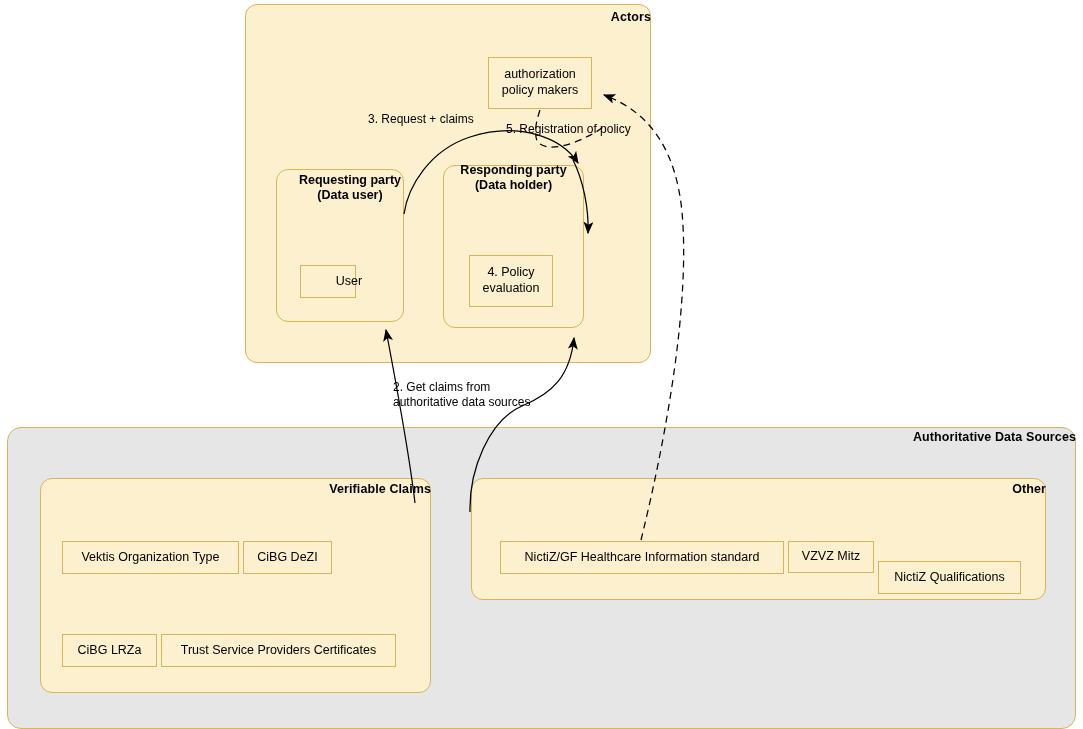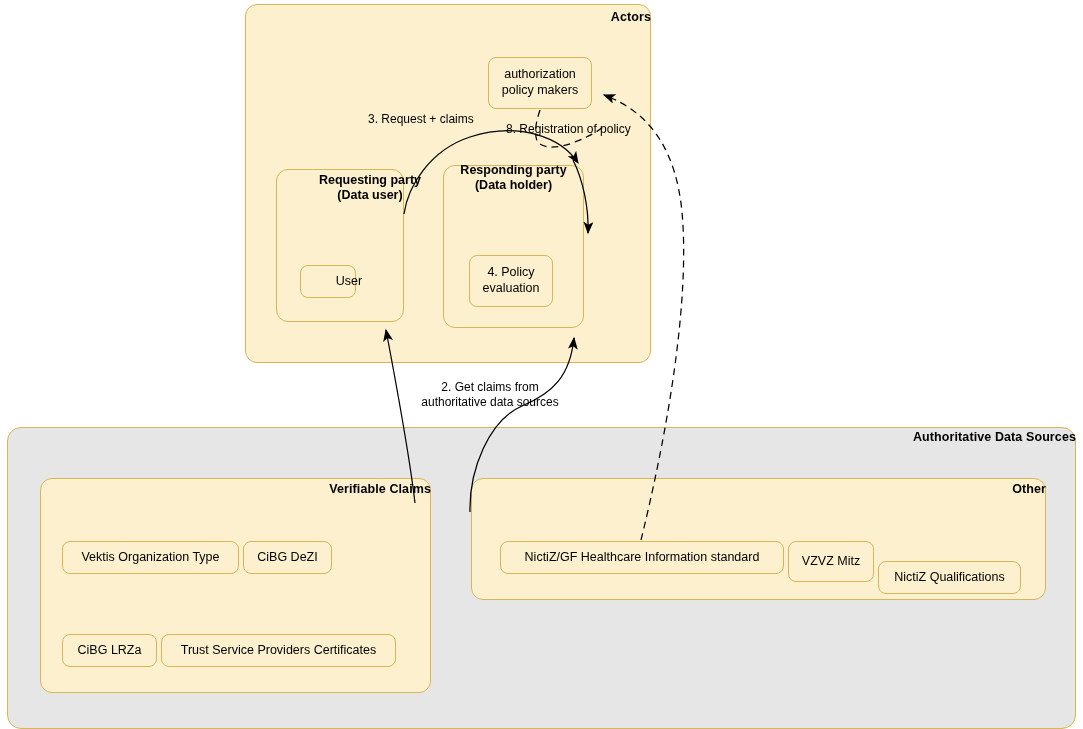--- a/index.html
+++ b/index.html
@@ -37,21 +37,21 @@
     font-weight: bold;
     font-size: 12.5px;
     color: #000000;
     letter-spacing: 0.1px;
   }
   .node {
     position: absolute;
     box-sizing: border-box;
     border: 1.1px solid #d6b656;
     background: #fdf0ce;
-    border-radius: 8px;
+    border-radius: 0;
     display: flex;
     align-items: center;
     justify-content: center;
     text-align: center;
     font-size: 12.5px;
     color: #000000;
     line-height: 1.25;
     padding: 2px 6px;
     white-space: nowrap;
   }
@@ -62,21 +62,21 @@
     font-weight: bold;
     font-size: 12.5px;
     line-height: 1.2;
     color: #000000;
   }
   .edge-label {
     position: absolute;
     font-size: 12px;
     color: #000000;
     line-height: 1.25;
-    text-align: center;
+    text-align: left;
     white-space: nowrap;
     background: transparent;
   }
   svg.overlay {
     position: absolute;
     left: 0;
     top: 0;
     width: 1083px;
     height: 729px;
     pointer-events: none;
@@ -133,21 +133,21 @@
     <div class="node" style="left:62px; top:634px; width:95px; height:33px;">
       <span>CiBG LRZa</span>
     </div>
     <div class="node" style="left:161px; top:634px; width:235px; height:33px;">
       <span>Trust Service Providers Certificates</span>
     </div>
 
     <div class="node" style="left:500px; top:541px; width:284px; height:33px;">
       <span>NictiZ/GF Healthcare Information standard</span>
     </div>
-    <div class="node" style="left:788px; top:541px; width:86px; height:41px;">
+    <div class="node" style="left:788px; top:541px; width:86px; height:32px;">
       <span>VZVZ Mitz</span>
     </div>
     <div class="node" style="left:878px; top:541px; width:143px; height:33px;margin-top:20px;">
       <span>NictiZ Qualifications</span>
     </div>
 
   </div>
 
   <svg class="overlay over" viewBox="0 0 1083 729" xmlns="http://www.w3.org/2000/svg">
     <defs>
@@ -175,33 +175,33 @@
   <div class="layer-text">
 
     <div class="grp-title" style="top:10px; left:245px; width:406px;">Actors</div>
 
     <div class="grp-title" style="top:430px; left:7px; width:1069px;">Authoritative Data Sources</div>
 
     <div class="grp-title" style="top:482px; left:40px; width:391px;">Verifiable Claims</div>
 
     <div class="grp-title" style="top:482px; left:471px; width:575px;">Other</div>
 
-    <div class="hdr-label" style="left:276px; top:173px; width:148px;padding-left:20px;">
+    <div class="hdr-label" style="left:276px; top:173px; width:148px;">
       <div>Requesting party</div>
       <div>(Data user)</div>
     </div>
 
     <div class="hdr-label" style="left:443px; top:163px; width:141px;">
       <div>Responding party</div>
       <div>(Data holder)</div>
     </div>
 
     <div class="edge-label" style="left:368px; top:112px; width:126px; text-align:left;">3. Request + claims</div>
 
-    <div class="edge-label" style="left:506px; top:122px; width:146px; text-align:left;">8. Registration of policy</div>
+    <div class="edge-label" style="left:506px; top:122px; width:146px; text-align:left;">5. Registration of policy</div>
 
     <div class="edge-label" style="left:393px; top:380px; width:194px;">
       <div>2. Get claims from</div>
       <div>authoritative data sources</div>
     </div>
 
   </div>
 
 </div>
 

